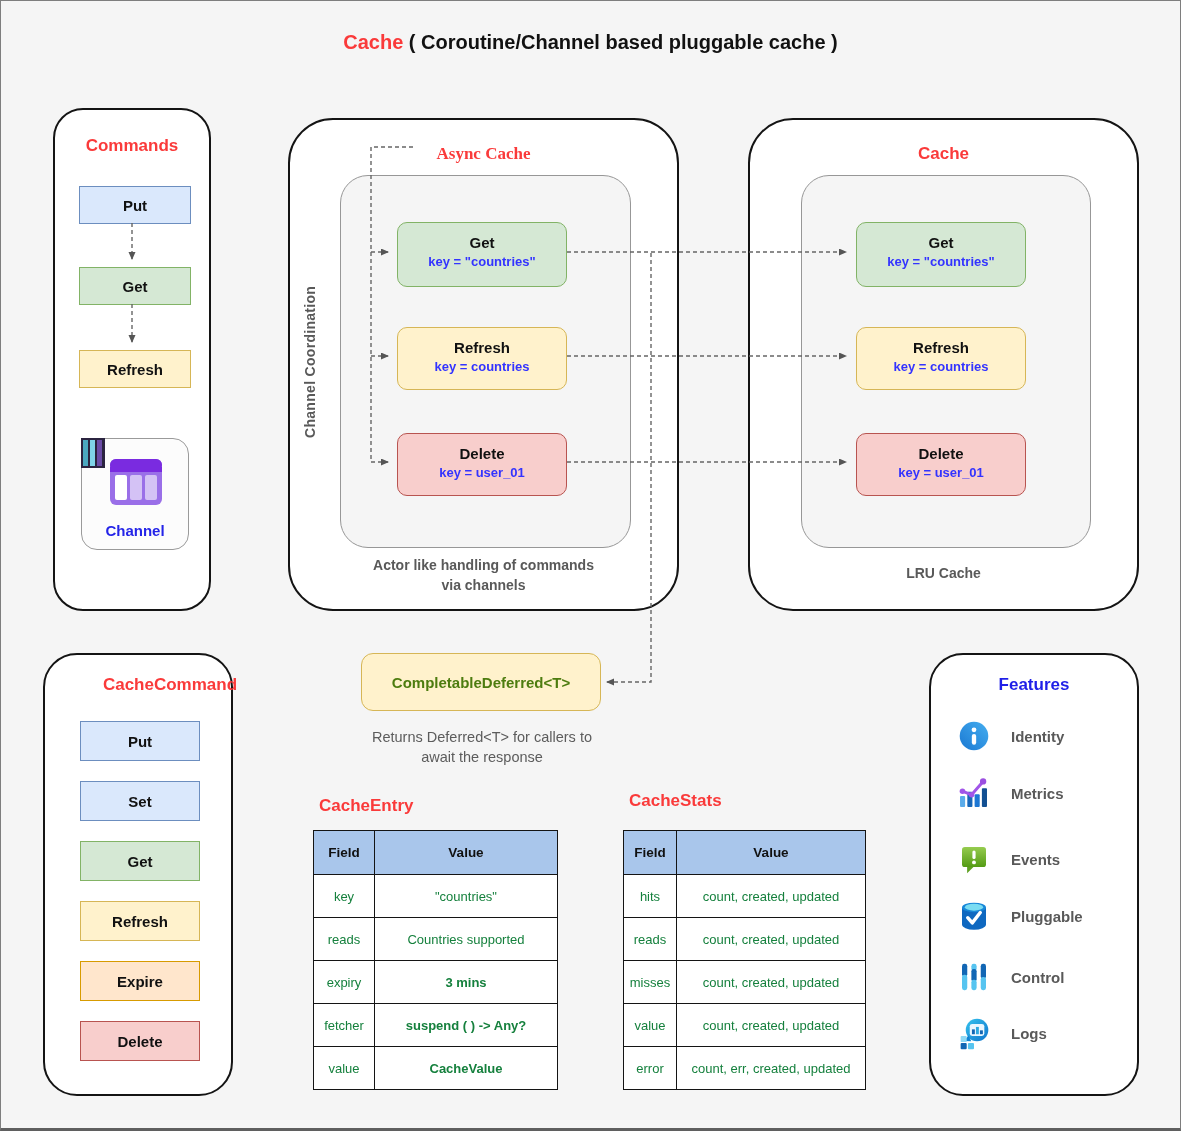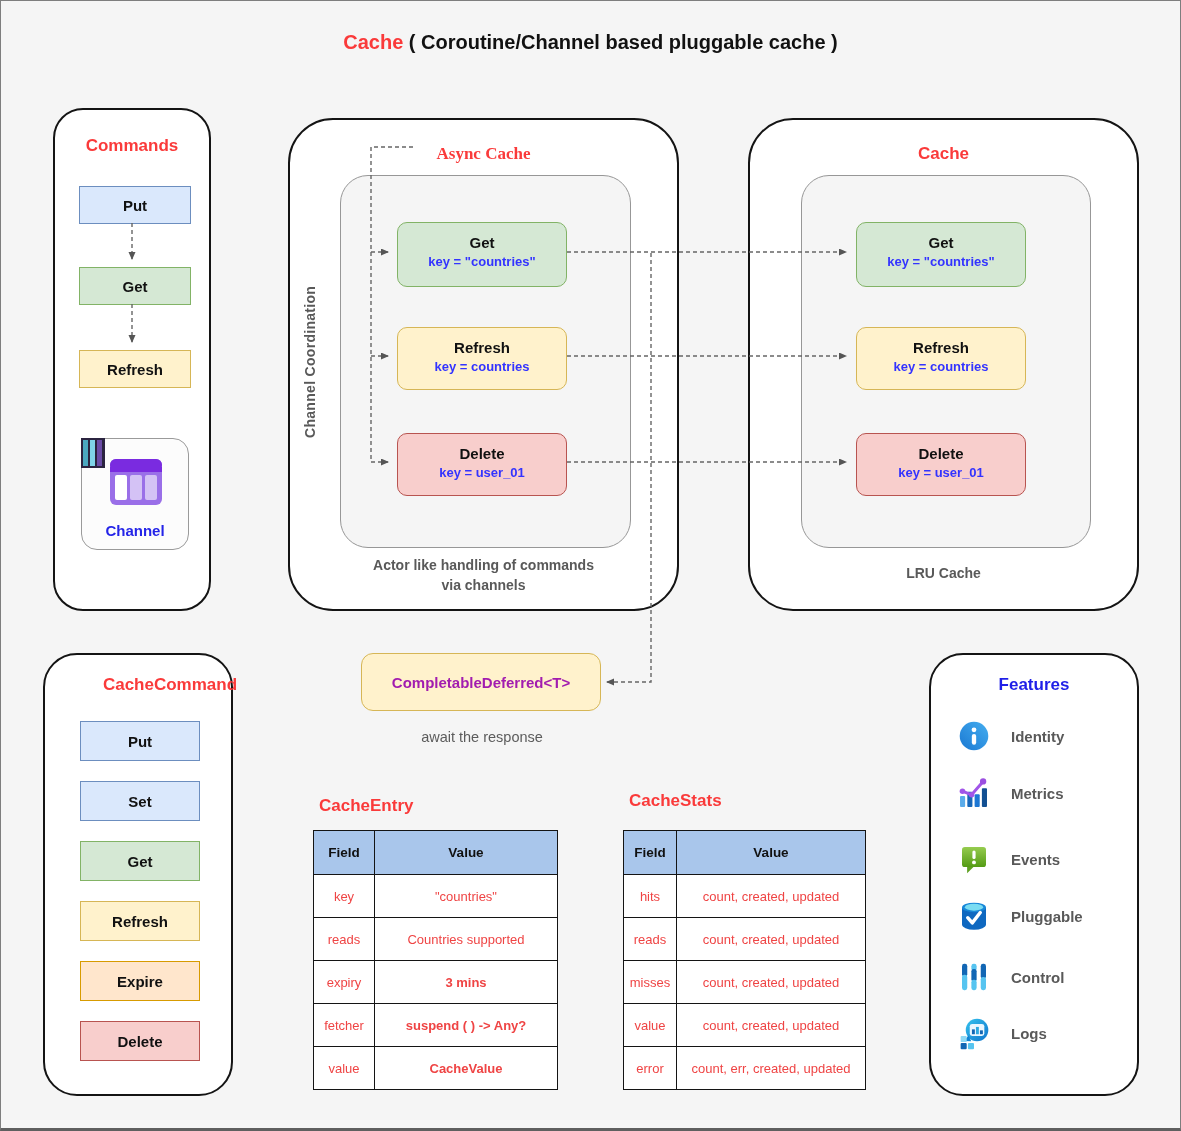--- a/index.html
+++ b/index.html
@@ -42,26 +42,26 @@
 
   .channel-card{position:absolute;left:26px;top:328px;width:108px;height:112px;
     background:#fcfcfc;border:1px solid #9a9a9a;border-radius:16px;box-sizing:border-box;}
   .channel-card .glyph{position:absolute;left:28px;top:20px;}
   .channel-card .badge{position:absolute;left:-1px;top:-1px;}
   .channel-card .lbl{position:absolute;bottom:10px;left:0;width:100%;text-align:center;
     font-weight:bold;font-size:15px;color:#2424e8;}
 
   .deferred{position:absolute;left:360px;top:652px;width:240px;height:58px;
     background:#fff2cc;border:1px solid #d6b656;border-radius:12px;box-sizing:border-box;
-    display:flex;align-items:center;justify-content:center;font-weight:bold;font-size:15px;color:#a21caf;}
+    display:flex;align-items:center;justify-content:center;font-weight:bold;font-size:15px;color:#4d7c0f;}
 
   .tbl-title{position:absolute;font-weight:bold;font-size:17px;color:#fa3a3a;}
   table.dtable{position:absolute;border-collapse:collapse;background:#fff;table-layout:fixed;}
   .dtable th{background:#a9c6eb;border:1px solid #141414;font-size:13.5px;font-weight:bold;color:#111;height:43px;padding:0;}
-  .dtable td{border:1px solid #141414;font-size:13px;color:#ef4444;text-align:center;height:42px;padding:0 4px;}
+  .dtable td{border:1px solid #141414;font-size:13px;color:#15803d;text-align:center;height:42px;padding:0 4px;}
   .v-bluebold{color:#2525ee;font-weight:bold;}
   .v-redbold{color:#f21b1b;font-weight:bold;}
   .v-plain{color:#222;}
 
   .feat{position:absolute;left:26px;height:36px;display:flex;align-items:center;gap:20px;}
   .feat .ficon{width:34px;height:34px;display:flex;align-items:center;justify-content:center;}
   .feat .flabel{font-weight:bold;font-size:15px;color:#595959;}
 
   svg.connectors{position:absolute;left:0;top:0;pointer-events:none;}
   .dash{stroke:#666;stroke-width:1.4;fill:none;stroke-dasharray:4 3;}
@@ -146,20 +146,21 @@
     <div class="cmd c-blue" style="left:35px;top:66px;width:120px;height:40px;">Put</div>
     <div class="cmd c-blue" style="left:35px;top:126px;width:120px;height:40px;">Set</div>
     <div class="cmd c-green" style="left:35px;top:186px;width:120px;height:40px;">Get</div>
     <div class="cmd c-yellow" style="left:35px;top:246px;width:120px;height:40px;">Refresh</div>
     <div class="cmd c-orange" style="left:35px;top:306px;width:120px;height:40px;">Expire</div>
     <div class="cmd c-red" style="left:35px;top:366px;width:120px;height:40px;">Delete</div>
   </div>
 
   <div class="deferred">CompletableDeferred&lt;T&gt;</div>
   <div class="cap normal" style="left:330px;top:726px;width:302px;">
+    <div>Returns Deferred&lt;T&gt; for callers to</div>
     <div>await the response</div>
   </div>
 
   <div class="tbl-title" style="left:318px;top:795px;">CacheEntry</div>
   <table class="dtable" style="left:312px;top:829px;width:244px;">
     <colgroup>
         <col style="width:61px">
         <col style="width:183px">
       </colgroup>
     <tbody>

